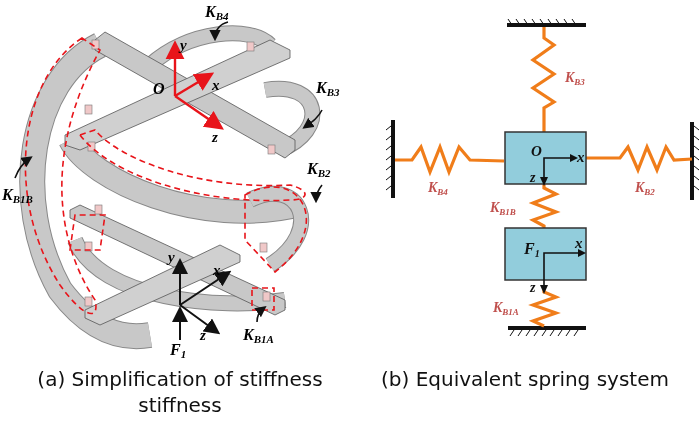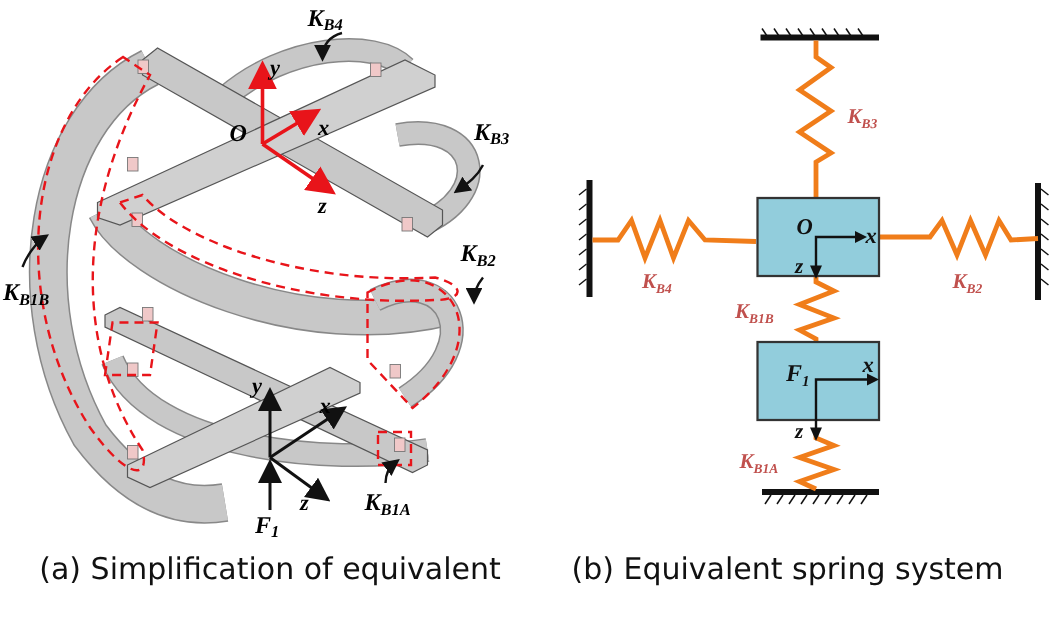--- a/index.html
+++ b/index.html
@@ -202,15 +202,16 @@
     <text class="lbl" x="531" y="156" font-size="15" fill="#111">O</text>
     <text class="lbl" x="577" y="162" font-size="15" fill="#111">x</text>
     <text class="lbl" x="530" y="182" font-size="14" fill="#111">z</text>
     <text class="lbl" x="524" y="254" font-size="16" fill="#111"><tspan>F</tspan><tspan font-size="10" dy="3">1</tspan></text>
     <text class="lbl" x="575" y="248" font-size="15" fill="#111">x</text>
     <text class="lbl" x="530" y="292" font-size="14" fill="#111">z</text>
   </g>
 </svg>
 
 <div id="cap-a" class="caption">
-  <div>(a) Simplification of equivalent</div>
+  <div>(a) Simplification of stiffness</div>
+  <div>stiffness</div>
 </div>
 <div id="cap-b" class="caption">(b) Equivalent spring system</div>
 
 </body></html>

